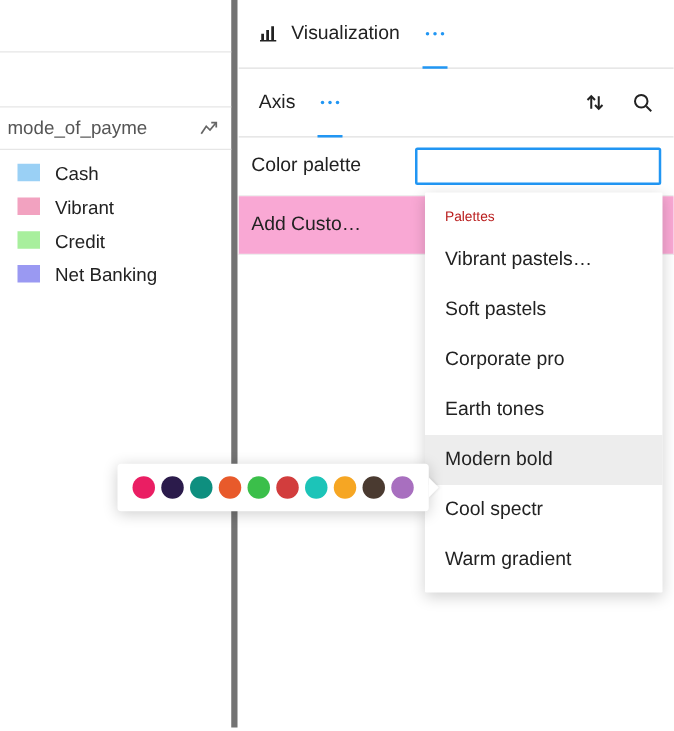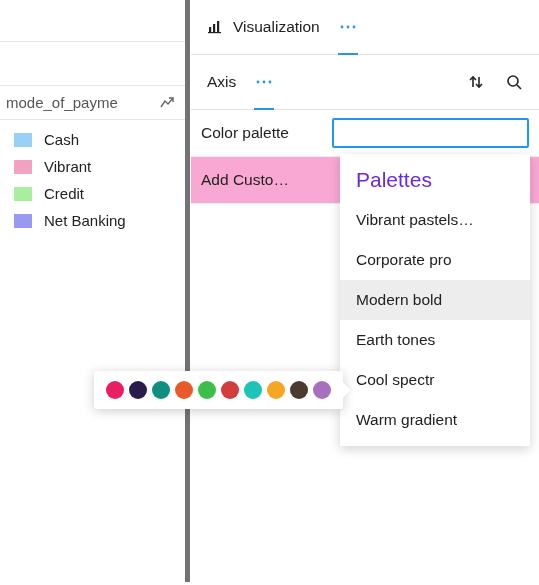--- a/index.html
+++ b/index.html
@@ -54,21 +54,20 @@
     display: flex;
     align-items: center;
     justify-content: center;
     color: #666;
   }
   .legend-list {
     padding: 6px 4px;
   }
   .legend-item {
     display: flex;
-    align-items: center;
     padding: 5px 10px;
     gap: 12px;
   }
   .legend-swatch {
     width: 18px;
     height: 14px;
     flex: 0 0 18px;
   }
   .legend-label {
     font-size: 15px;
@@ -164,22 +163,22 @@
     left: 340px;
     width: 190px;
     background: #fff;
     box-shadow: 0 3px 12px rgba(0,0,0,0.18);
     border-radius: 1px;
     padding-bottom: 6px;
     z-index: 40;
   }
   .dropdown-header {
     padding: 14px 32px 8px 16px;
-    font-size: 21px;
-    color: #6d28d9;
+    font-size: 11px;
+    color: #b91c1c;
   }
   .dropdown-item {
     padding: 11px 16px;
     font-size: 15.5px;
     color: #222;
     white-space: nowrap;
     overflow: hidden;
     text-overflow: ellipsis;
     cursor: pointer;
   }
@@ -319,23 +318,24 @@
   <div class="prop-row alt">
     <div class="prop-label">Add Custo…</div>
   </div>
 
 </div>
 
 <div class="dropdown">
   <div class="dropdown-header">Palettes</div>
   <div id="dropdown-items">
       <div class="dropdown-item">Vibrant pastels…</div>
+      <div class="dropdown-item">Soft pastels</div>
       <div class="dropdown-item">Corporate pro</div>
+      <div class="dropdown-item">Earth tones</div>
       <div class="dropdown-item hover">Modern bold</div>
-      <div class="dropdown-item">Earth tones</div>
       <div class="dropdown-item">Cool spectr</div>
       <div class="dropdown-item">Warm gradient</div>
     </div>
 </div>
 
 <div class="palette-tooltip" id="palette-tooltip">
     <div class="palette-dot" style="background: rgb(234, 30, 99);"></div>
     <div class="palette-dot" style="background: rgb(43, 27, 75);"></div>
     <div class="palette-dot" style="background: rgb(14, 143, 127);"></div>
     <div class="palette-dot" style="background: rgb(232, 90, 43);"></div>

